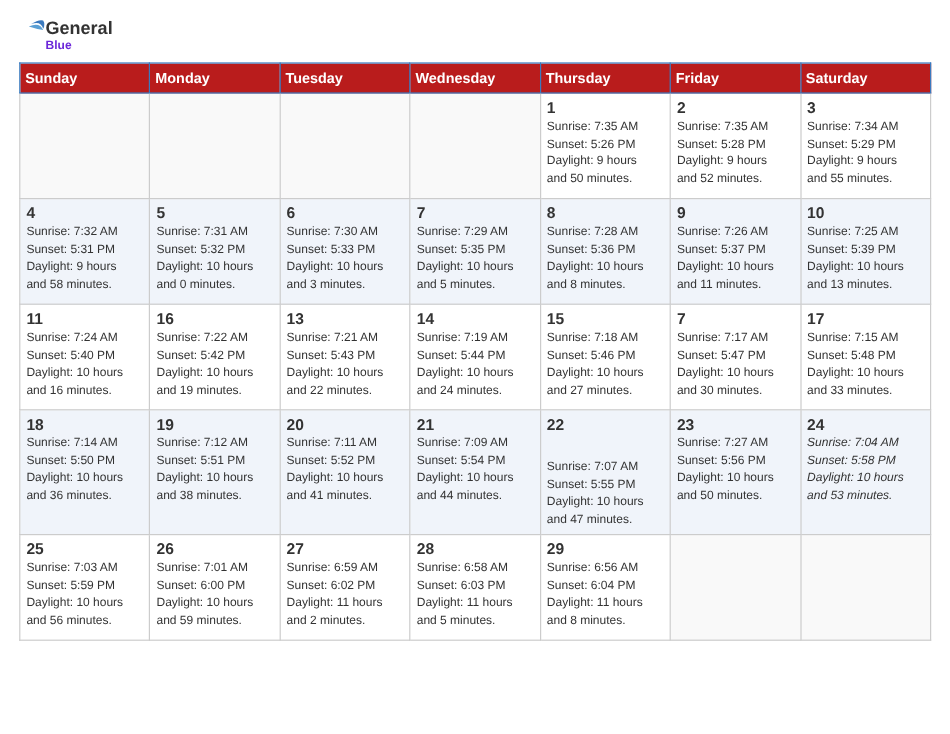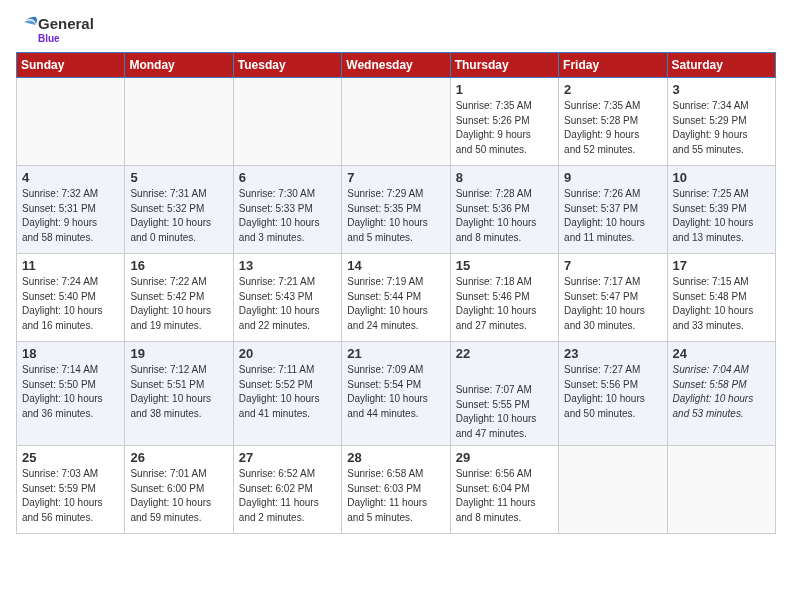--- a/index.html
+++ b/index.html
@@ -306,21 +306,21 @@
         </td>
         <td>
           <div class="day-number">26</div>
           <div class="day-info" style="white-space: pre-line;">Sunrise: 7:01 AM
 Sunset: 6:00 PM
 Daylight: 10 hours
 and 59 minutes.</div>
         </td>
         <td>
           <div class="day-number">27</div>
-          <div class="day-info" style="white-space: pre-line;">Sunrise: 6:52 AM
+          <div class="day-info" style="white-space: pre-line;">Sunrise: 6:59 AM
 Sunset: 6:02 PM
 Daylight: 11 hours
 and 2 minutes.</div>
         </td>
         <td>
           <div class="day-number">28</div>
           <div class="day-info" style="white-space: pre-line;">Sunrise: 6:58 AM
 Sunset: 6:03 PM
 Daylight: 11 hours
 and 5 minutes.</div>

